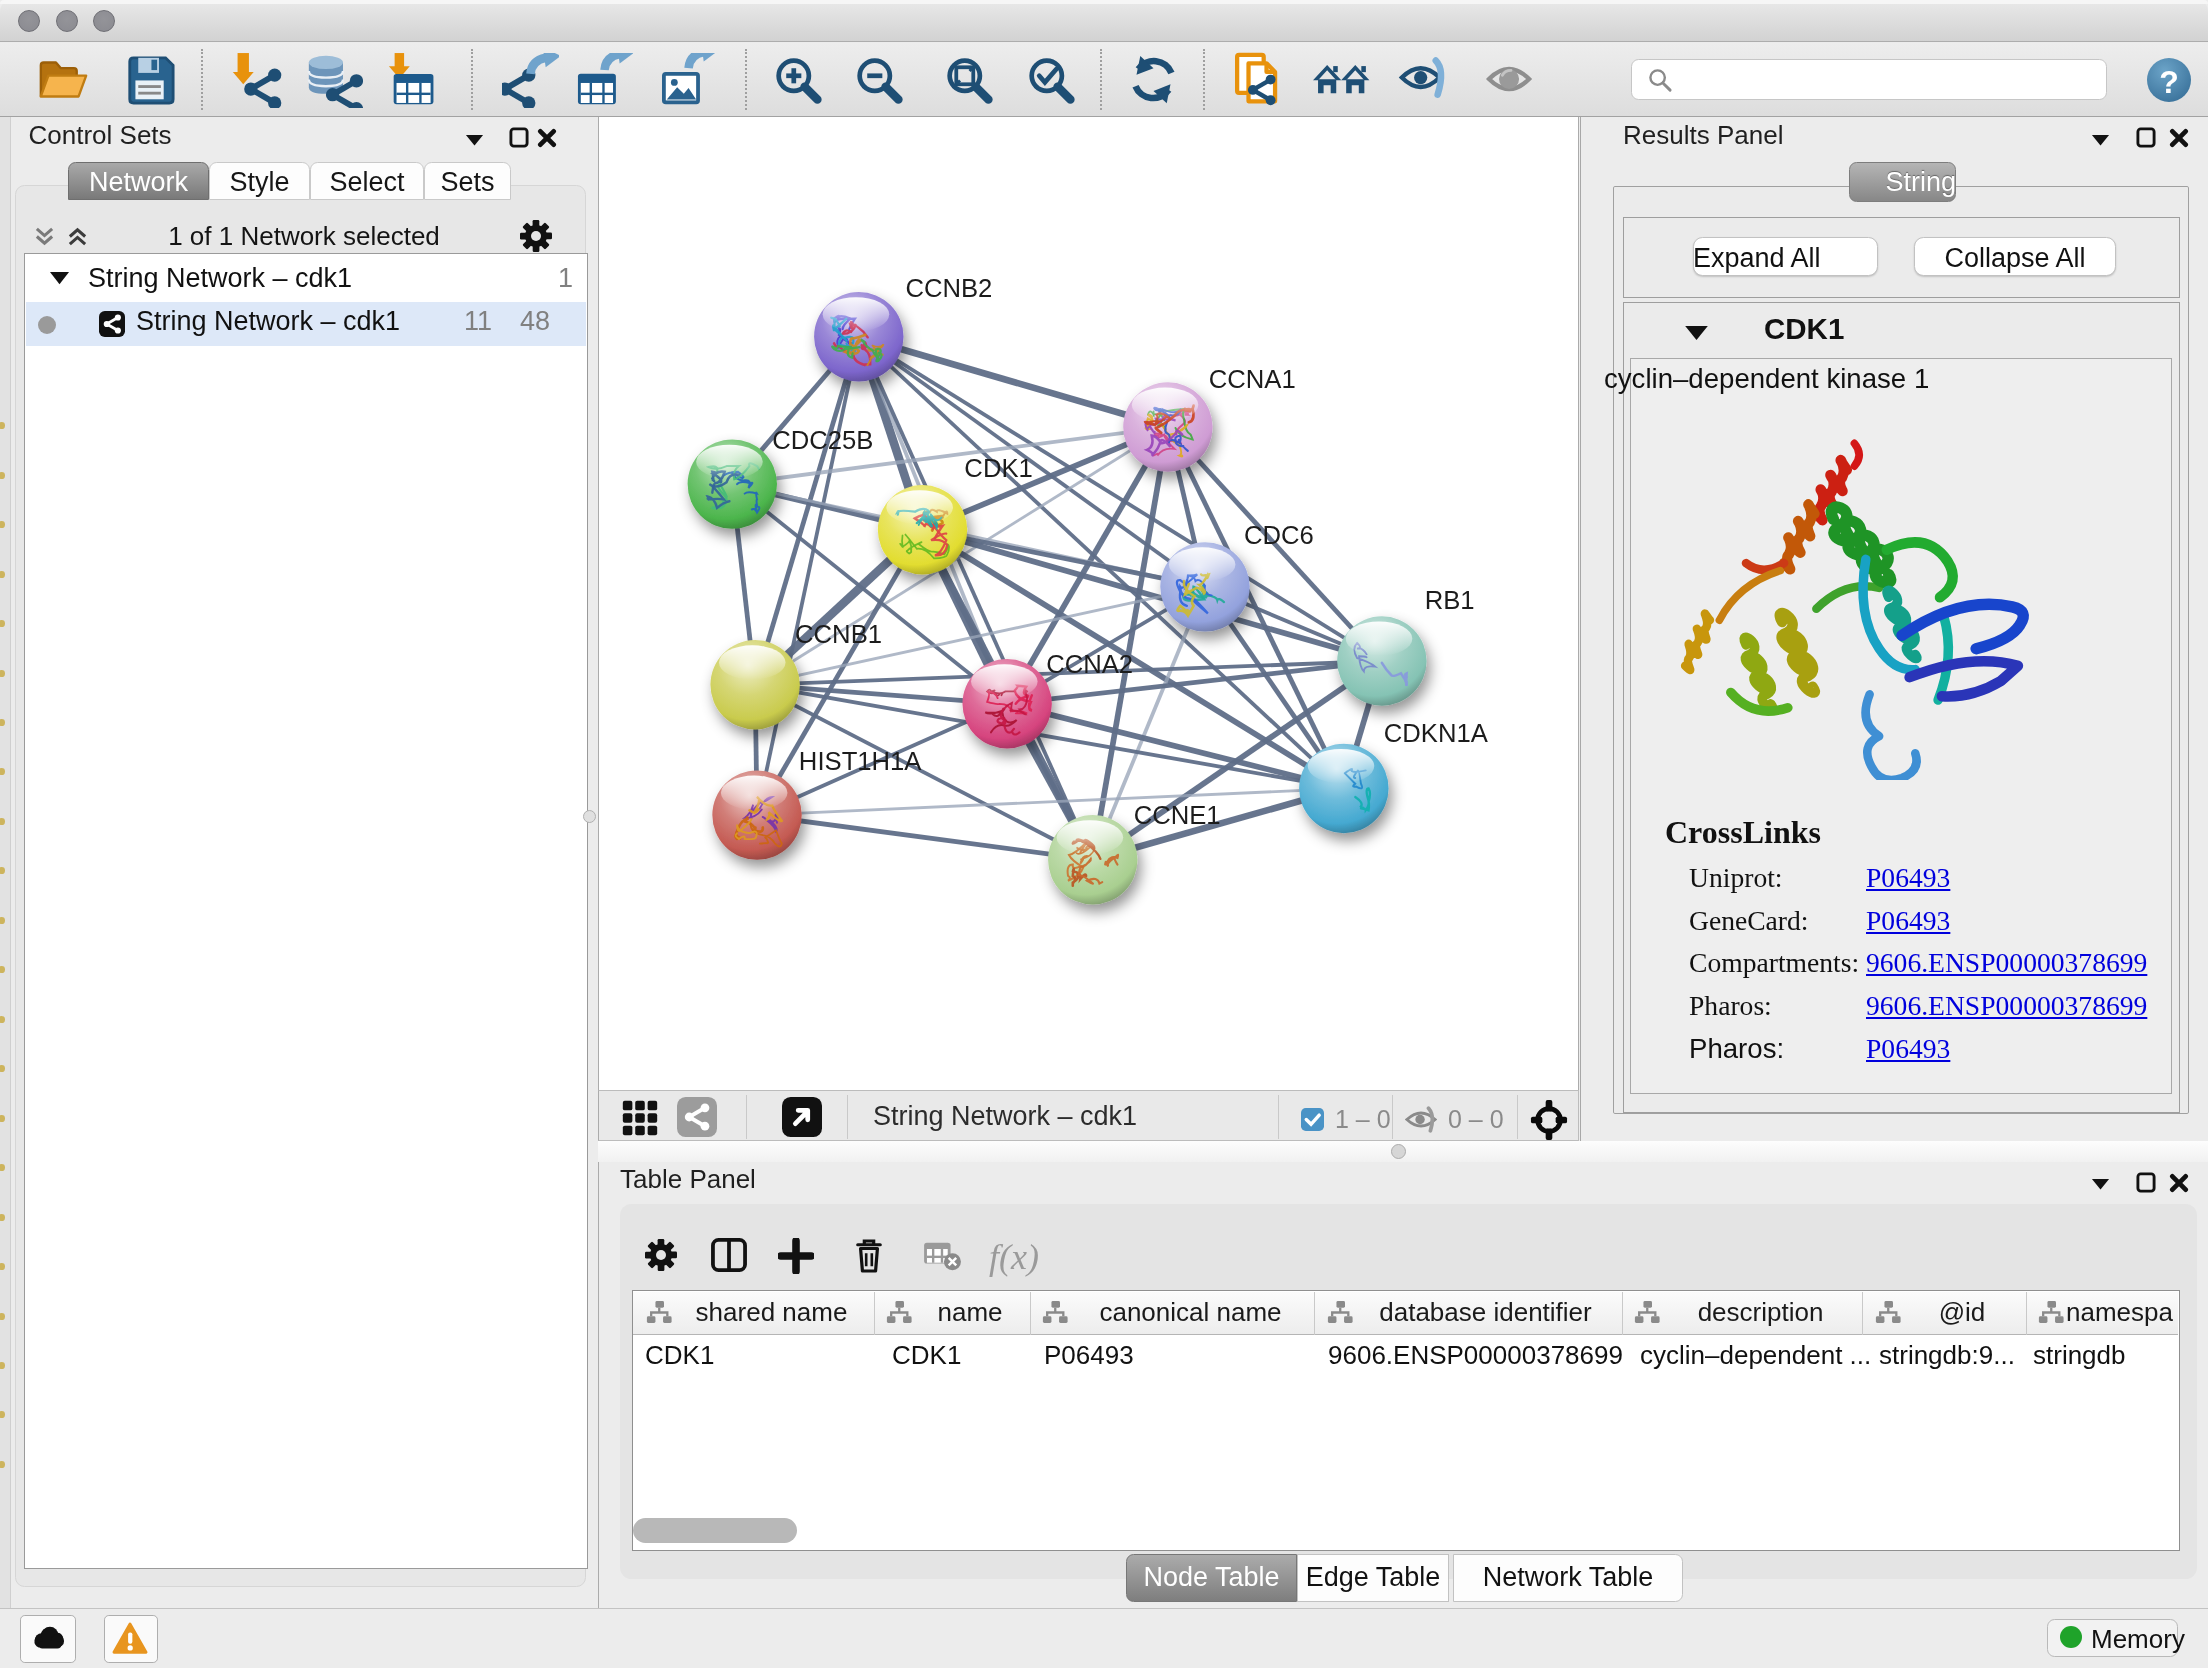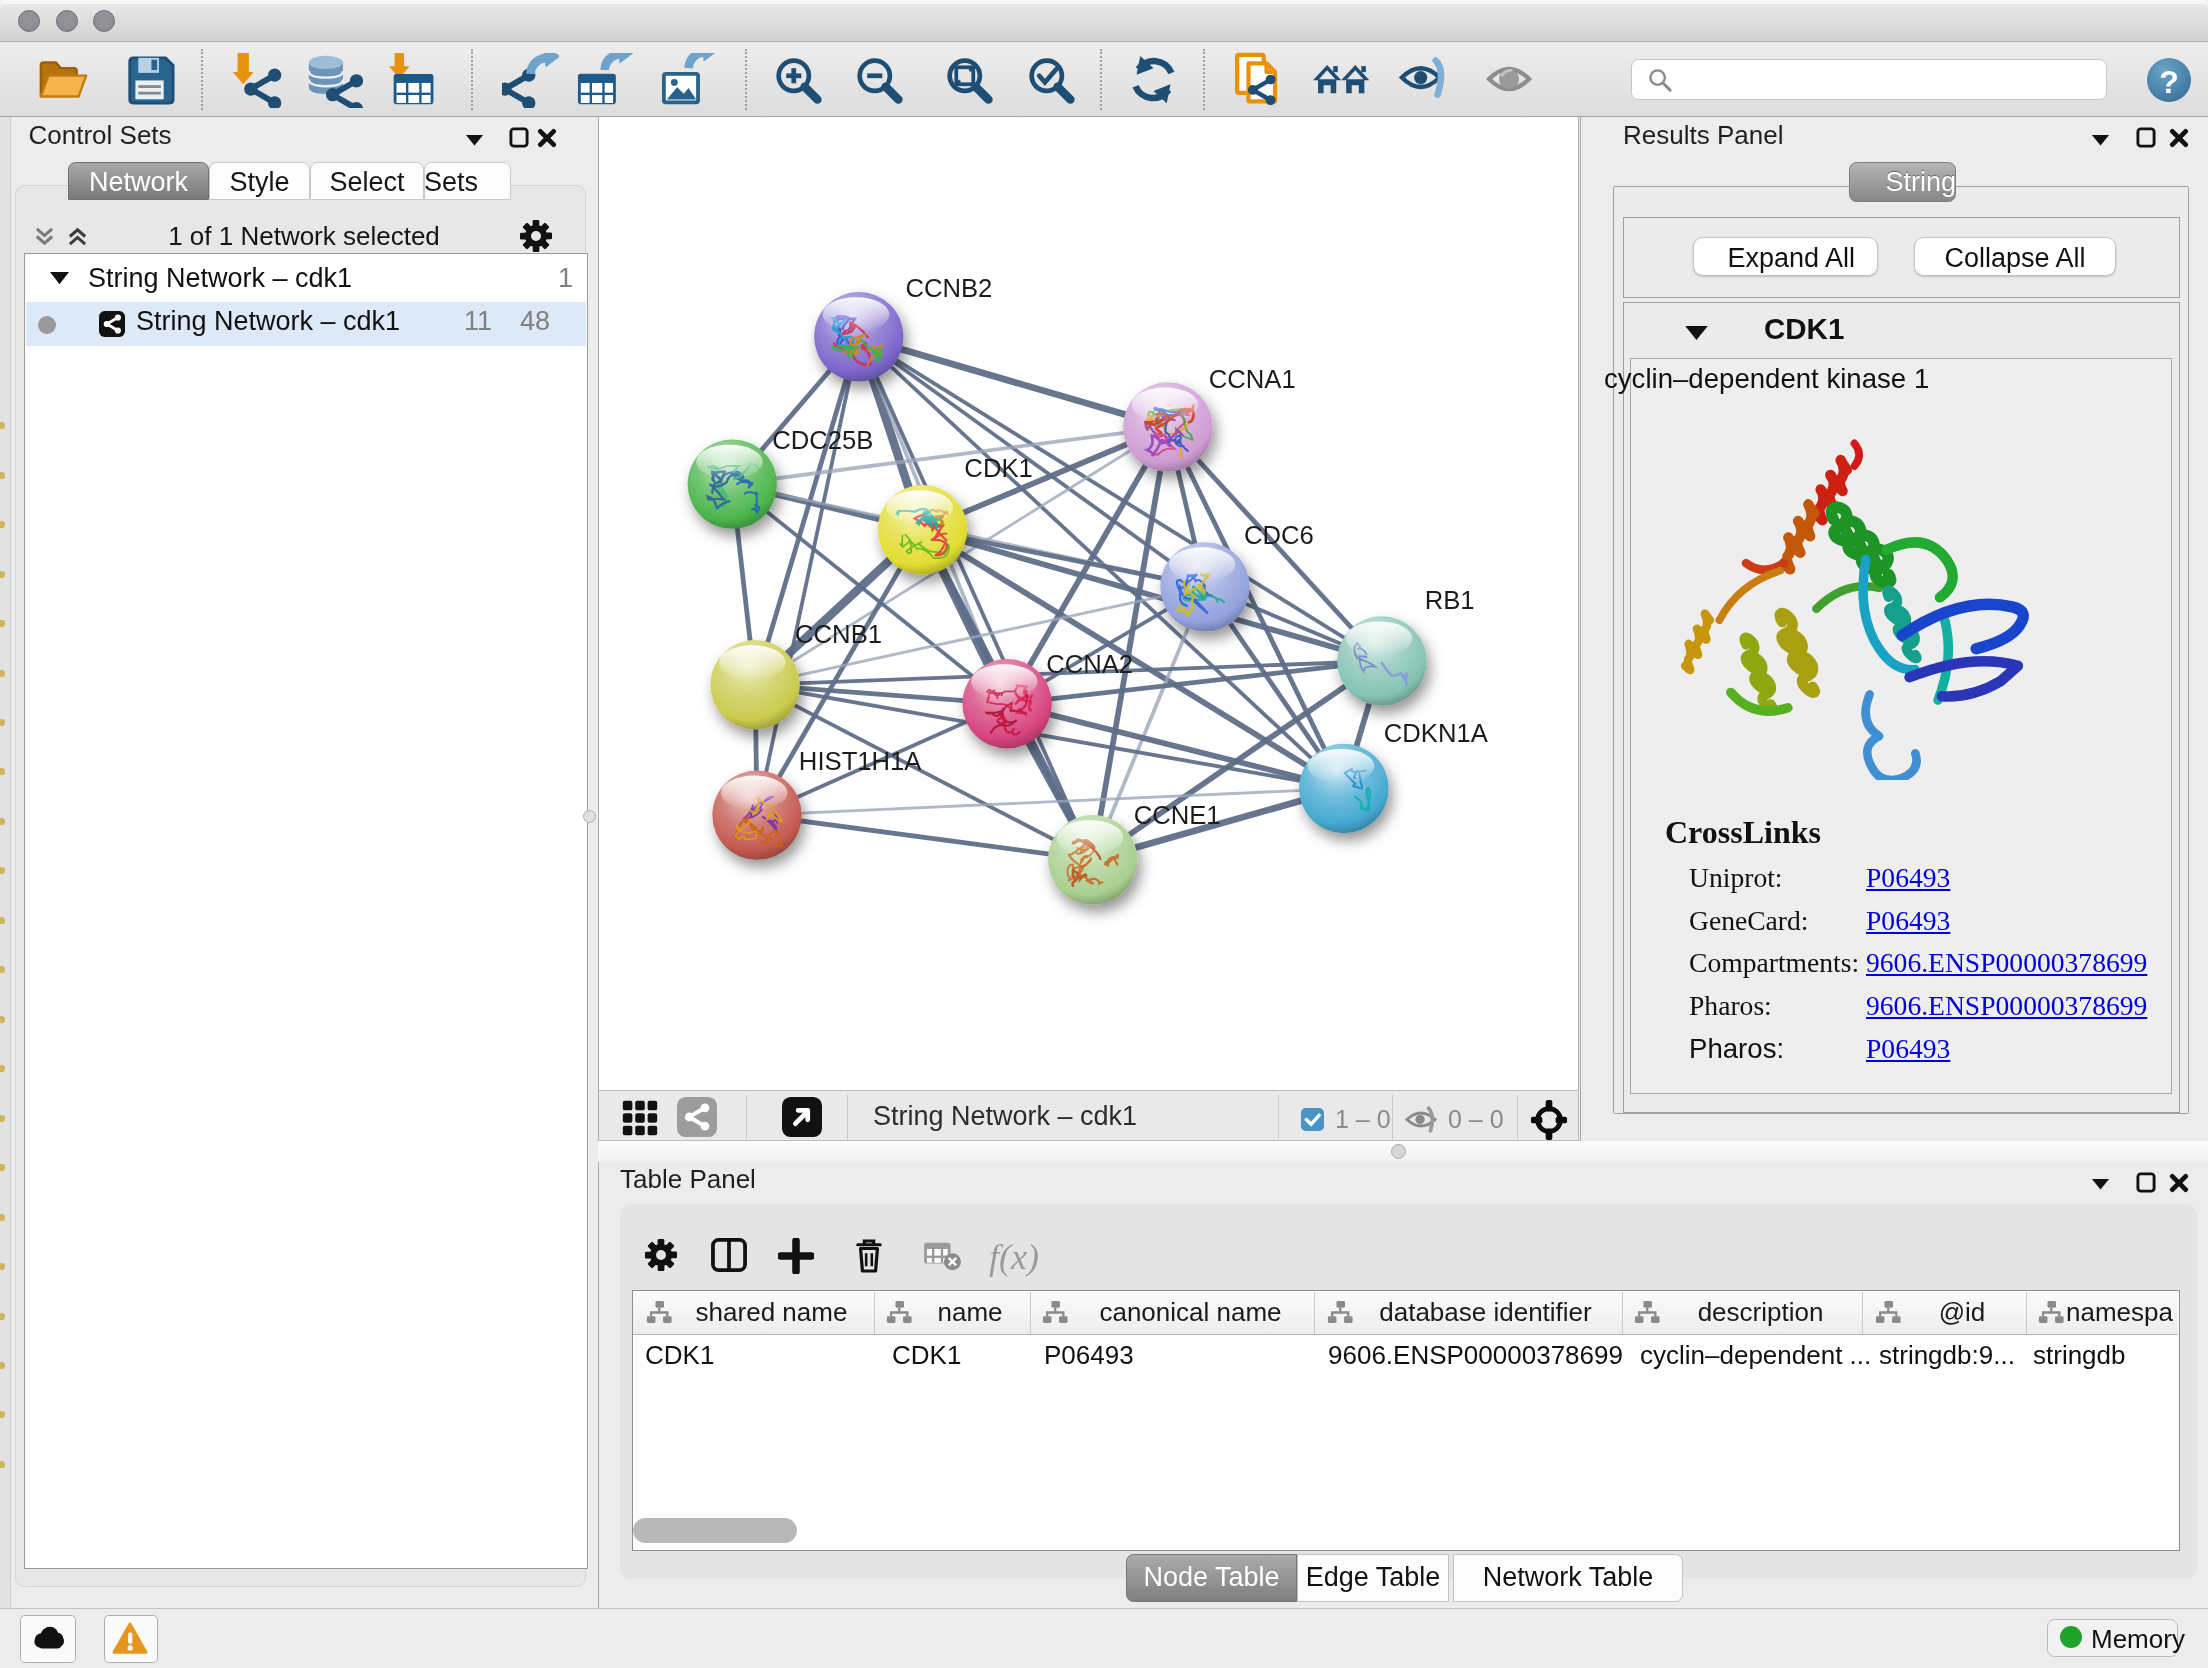--- a/index.html
+++ b/index.html
@@ -193,21 +193,21 @@
       <path d="M3.5 3.5 L17.5 17.5 M17.5 3.5 L3.5 17.5" stroke="#111" stroke-width="5" stroke-linecap="round"></path>
     </svg>
 <div class="abs" style="left:15px;top:185px;width:571px;height:1402px;background:#e7e7e7;border-radius:9.5px;border:1px solid #d6d6d6"></div>
 <div class="abs" style="left:68px;top:162px;width:141px;height:38px;border-radius:7.6px 7.6px 0 0;background:linear-gradient(#a9a9a9,#797979);border:1px solid #6f6f6f"></div>
 <div class="txt" style="left:68px;top:167px;width:141px;text-align:center;font-size:27px;color:#fff">Network</div>
 <div class="abs" style="left:209px;top:162px;width:101px;height:38px;border-radius:7.6px 7.6px 0 0;background:#fdfdfd;border:1px solid #c9c9c9"></div>
 <div class="txt" style="left:209px;top:167px;width:101px;text-align:center;font-size:27px;color:#161616">Style</div>
 <div class="abs" style="left:310px;top:162px;width:114px;height:38px;border-radius:7.6px 7.6px 0 0;background:#fdfdfd;border:1px solid #c9c9c9"></div>
 <div class="txt" style="left:310px;top:167px;width:114px;text-align:center;font-size:27px;color:#161616">Select</div>
 <div class="abs" style="left:424px;top:162px;width:87px;height:38px;border-radius:7.6px 7.6px 0 0;background:#fdfdfd;border:1px solid #c9c9c9"></div>
-<div class="txt" style="left:424px;top:167px;width:87px;text-align:left;font-size:27px;color:#161616">Sets</div>
+<div class="txt" style="left:424px;top:167px;width:87px;text-align:center;font-size:27px;color:#161616">Sets</div>
 <svg class="abs" style="left:34px;top:226px" width="21" height="21" viewBox="0 0 22 22">
       <path d="M3 3 l8 7 l8 -7 M3 11 l8 7 l8 -7" fill="none" stroke="#7a7a7a" stroke-width="3.2"></path>
     </svg>
 <svg class="abs" style="left:67px;top:226px" width="21" height="21" viewBox="0 0 22 22">
       <path d="M3 19 l8 -7 l8 7 M3 11 l8 -7 l8 7" fill="none" stroke="#3c3c3c" stroke-width="3.2"></path>
     </svg>
 <div class="txt" style="left:114px;top:221px;width:380px;text-align:center;font-size:26px;color:#141414">1 of 1 Network selected</div>
 <svg class="abs" style="left:520px;top:220px" width="32" height="32" viewBox="-17.0 -17.0 34 34">
       <circle cx="0" cy="0" r="11.7" fill="#111"></circle>
       <rect x="-3.6" y="-17.0" width="7.1" height="17.0" rx="1.3" fill="#111" transform="rotate(0)"></rect>
@@ -549,21 +549,21 @@
       <rect x="2" y="2" width="17" height="18" rx="3" fill="none" stroke="#111" stroke-width="3"></rect>
     </svg>
 <svg class="abs" style="left:2169px;top:128px" width="20" height="20" viewBox="0 0 21 21">
       <path d="M3.5 3.5 L17.5 17.5 M17.5 3.5 L3.5 17.5" stroke="#111" stroke-width="5" stroke-linecap="round"></path>
     </svg>
 <div class="abs" style="left:1613px;top:186px;width:576px;height:928px;background:#ebebeb;border:1.9px solid #a0a0a0;border-radius:1.9px"></div>
 <div class="abs" style="left:1849px;top:162px;width:107px;height:40px;border-radius:7.6px;background:linear-gradient(#b5b5b5,#878787);border:1px solid #7d7d7d"></div>
 <div class="txt" style="left:1849px;top:167px;width:107px;text-align:right;font-size:27px;color:#fff;text-shadow:0 -1px 1px #666">String</div>
 <div class="abs" style="left:1623px;top:217px;width:557px;height:81px;background:#ebebeb;border:1.9px solid #9e9e9e"></div>
 <div class="abs" style="left:1693px;top:237px;width:185px;height:39px;background:#ffffff;border:1px solid #c2c2c2;border-radius:9.5px;box-shadow:0 1px 1.9px rgba(0,0,0,0.18)"></div>
-<div class="txt" style="left:1693px;top:243px;width:162px;text-align:right;font-size:27px;color:#111">Expand All</div>
+<div class="txt" style="left:1693px;top:243px;width:162px;text-align:left;font-size:27px;color:#111">Expand All</div>
 <div class="abs" style="left:1914px;top:237px;width:202px;height:39px;background:#ffffff;border:1px solid #c2c2c2;border-radius:9.5px;box-shadow:0 1px 1.9px rgba(0,0,0,0.18)"></div>
 <div class="txt" style="left:1914px;top:243px;width:202px;text-align:center;font-size:27px;color:#111">Collapse All</div>
 <div class="abs" style="left:1623px;top:302px;width:557px;height:811px;background:#ebebeb;border:1.9px solid #9e9e9e"></div>
 <svg class="abs" style="left:1684px;top:325px" width="25" height="16" viewBox="0 0 26 17">
       <path d="M1 1 h24 l-12 15 z" fill="#111"></path>
     </svg>
 <div class="txt" style="left:1764px;top:312px;font-size:29.5px;font-weight:bold;color:#111">CDK1</div>
 <div class="abs" style="left:1630px;top:358px;width:542px;height:736px;background:#eeeeee;border:1.9px solid #a8a8a8"></div>
 <div class="txt" style="left:1604px;top:363px;font-size:27.6px;color:#111">cyclin–dependent kinase 1</div>
 <svg width="542" height="371" viewBox="0 0 570 390" style="position:absolute;left:1630px;top:409px">

